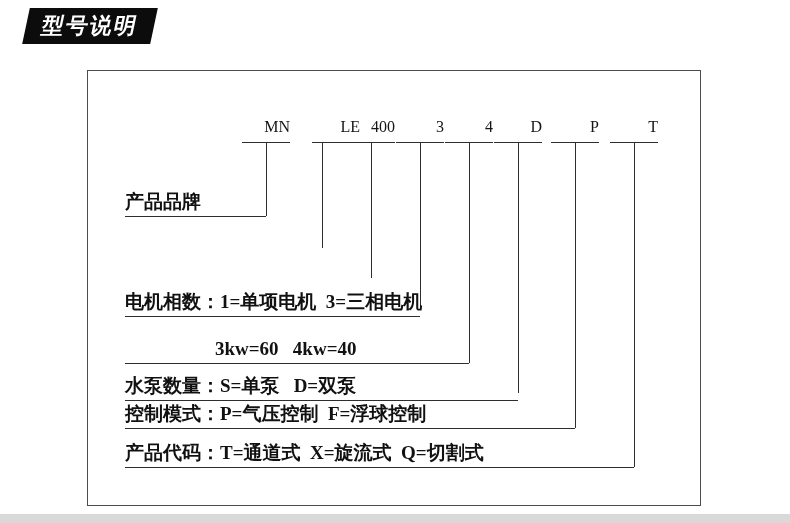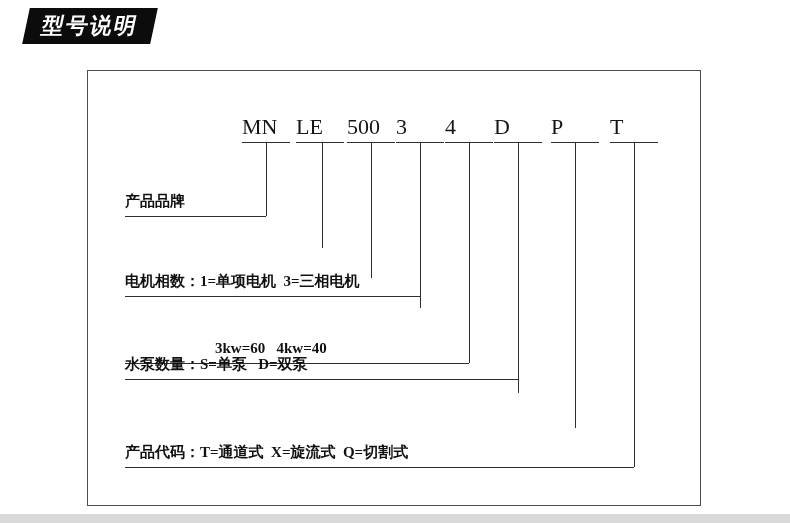--- a/index.html
+++ b/index.html
@@ -15,82 +15,83 @@
     font-weight:bold;font-size:22px;letter-spacing:2px;line-height:26px;
   }
   
   .box{
     position:absolute;left:87px;top:70px;width:612px;height:434px;
     border:1px solid #4d4d4d;background:#ffffff;
   }
   
   .seg{
     position:absolute;top:40px;width:48px;height:31px;line-height:31px;
-    text-align:left;font-size:22px;color:#151515;
+    text-align:right;font-size:16px;color:#151515;
     border-bottom:1px solid #2e2e2e;
   }
-  .seg0{left:154px}.seg1{left:208px}.seg2{left:259px}.seg3{left:308px}
+  .seg0{left:154px}.seg1{left:224px}.seg2{left:259px}.seg3{left:308px}
   .seg4{left:357px}.seg5{left:406px}.seg6{left:463px}.seg7{left:522px}
   
   .vline{position:absolute;width:1px;background:#2e2e2e;top:72px;}
   .vl0{left:178px;height:73px}.vl1{left:234px;height:105px}
   .vl2{left:283px;height:135px}.vl3{left:332px;height:165px}
   .vl4{left:381px;height:220px}.vl5{left:430px;height:250px}
   .vl6{left:487px;height:285px}.vl7{left:546px;height:324px}
   
   .row{
     position:absolute;left:37px;box-sizing:border-box;
     border-bottom:1px solid #2e2e2e;
-    font-weight:bold;font-size:15px;line-height:21px;padding-bottom:4px;
+    font-weight:bold;font-size:19px;line-height:21px;padding-bottom:4px;
     color:#111;white-space:pre;
   }
   .row-brand{top:120px;width:141px}
   .row-code{top:152px;width:197px}
   .row-volume{top:182px;width:246px}
-  .row-motor{top:200px;width:295px}
+  .row-motor{top:220px;width:295px}
   .row-power1{top:245px;border-bottom:none;padding-bottom:0}
   .row-power2{top:267px;width:344px;padding-left:90px}
-  .row-count{top:283px;width:393px}
+  .row-count{top:304px;width:393px}
   .row-control{top:332px;width:450px}
   .row-impeller{top:371px;width:509px}
   
   .bottom-strip{position:absolute;left:0;bottom:0;width:790px;height:9px;background:#d9d9d9;}
 </style>
 </head>
 <body>
 
 <div class="canvas">
 
   <div class="badge">
     <span>型号说明</span>
   </div>
 
   <div class="box">
 
     <div class="seg seg0">MN</div>
     <div class="seg seg1">LE</div>
-    <div class="seg seg2">500</div>
+    <div class="seg seg2">400</div>
     <div class="seg seg3">3</div>
     <div class="seg seg4">4</div>
     <div class="seg seg5">D</div>
     <div class="seg seg6">P</div>
     <div class="seg seg7">T</div>
 
     <div class="vline vl0"></div>
     <div class="vline vl1"></div>
     <div class="vline vl2"></div>
     <div class="vline vl3"></div>
     <div class="vline vl4"></div>
     <div class="vline vl5"></div>
     <div class="vline vl6"></div>
     <div class="vline vl7"></div>
 
     <div class="row row-brand">产品品牌</div>
     <div class="row row-motor">电机相数：1=单项电机  3=三相电机</div>
     <div class="row row-power2">3kw=60   4kw=40</div>
     <div class="row row-count">水泵数量：S=单泵   D=双泵</div>
+    <div class="row row-control">控制模式：P=气压控制  F=浮球控制</div>
     <div class="row row-impeller">产品代码：T=通道式  X=旋流式  Q=切割式</div>
 
   </div>
 
   <div class="bottom-strip"></div>
 
 </div>
 
 </body></html>

